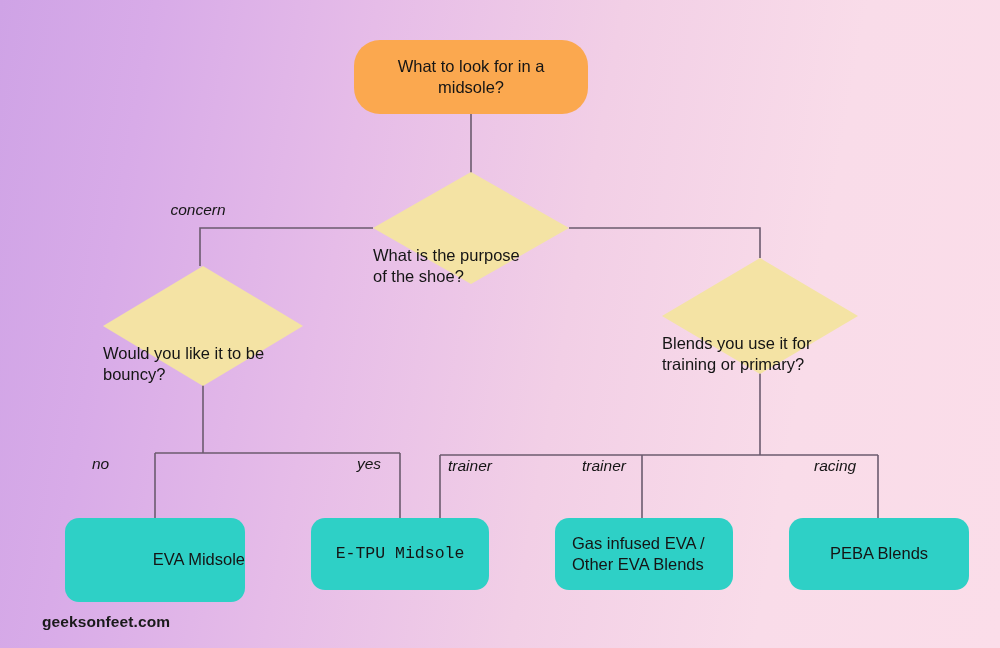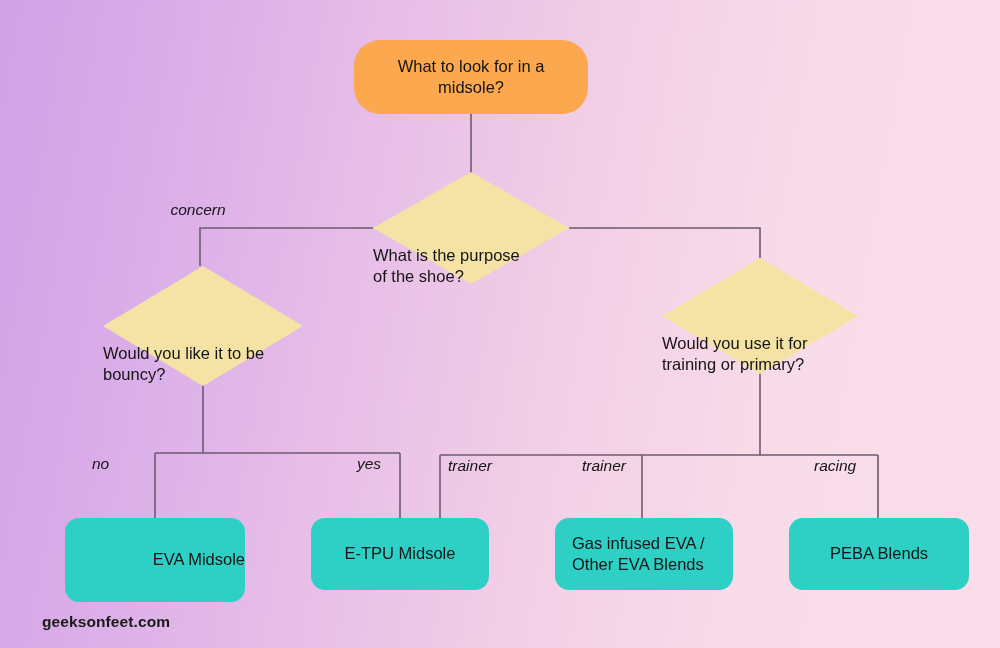--- a/index.html
+++ b/index.html
@@ -141,21 +141,21 @@
     <div class="diamond-shape"></div>
     <div class="diamond-label">
       <span>Would you like it to be</span><br>
       <span>bouncy?</span>
     </div>
   </div>
 
   <div class="diamond-wrap" style="left:662px; top:258px; width:196px; height:116px;">
     <div class="diamond-shape"></div>
     <div class="diamond-label">
-      <span>Would you use it for</span><br>
+      <span>Blends you use it for</span><br>
       <span>training or primary?</span>
     </div>
   </div>
 
   <div class="edge-label multi" style="left:78px; top:180px; width:240px;">
     <br>
     <span>concern</span>
   </div>
 
 
@@ -166,21 +166,21 @@
   <div class="edge-label" style="left:448px; top:456px;">trainer</div>
 
   <div class="edge-label" style="left:582px; top:456px;">trainer</div>
 
   <div class="edge-label" style="left:814px; top:456px;">racing</div>
 
   <div class="node node-terminal" style="left:65px; top:518px; width:180px; height:84px;justify-content:flex-end;">
     <span>EVA Midsole</span>
   </div>
 
-  <div class="node node-terminal" style="left:311px; top:518px; width:178px; height:72px;">
+  <div class="node node-terminal" style="left:311px; top:518px; width:178px; height:72px;font-family:Liberation Mono, monospace;">
     <span>E-TPU Midsole</span>
   </div>
 
   <div class="node node-terminal align-left" style="left:555px; top:518px; width:178px; height:72px;">
     <div>
       <span>Gas infused EVA /</span><br>
       <span>Other EVA Blends</span>
     </div>
   </div>
 

